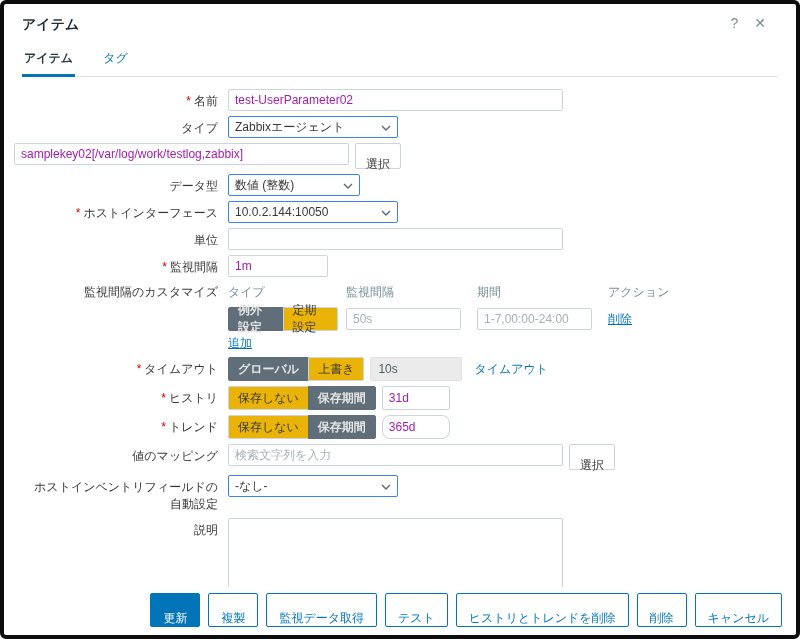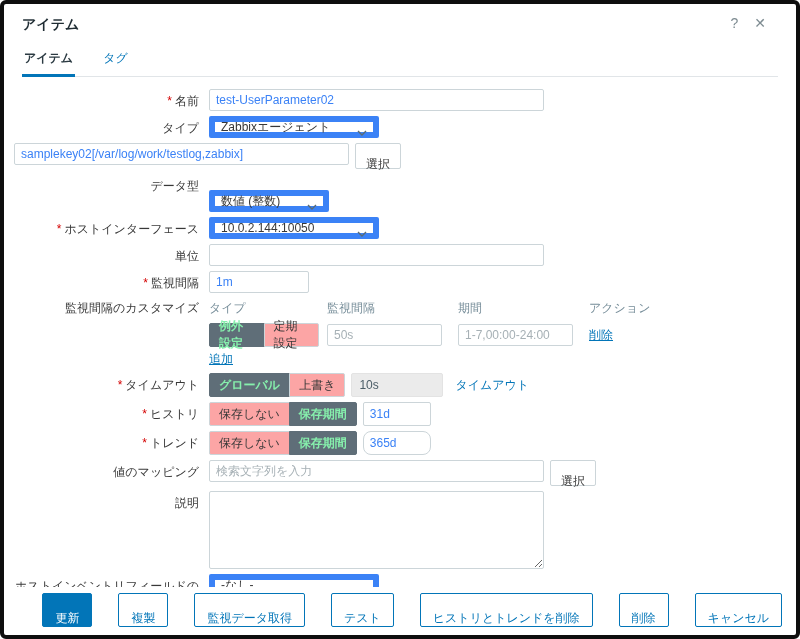--- a/index.html
+++ b/index.html
@@ -9,48 +9,48 @@
   .dialog { flex:1; display:flex; flex-direction:column; overflow:hidden; }
   .dlg-header { display:flex; align-items:flex-start; padding:12px 16px 0 18px; }
   .dlg-title { font-size:14px; font-weight:bold; color:#1f2c33; flex:1; }
   .hdr-icons { display:flex; gap:16px; color:#7d8b91; font-size:14px; margin-right:14px; }
   .hdr-icons span { cursor:pointer; line-height:1; }
   .tabs { display:flex; gap:26px; margin:10px 18px 0 18px; border-bottom:1px solid #e1e5e8; }
   .tab { padding:6px 2px 7px 2px; color:#0275b8; cursor:pointer; }
   .tab.active { color:#2b3a42; font-weight:bold; border-bottom:3px solid #0275b8; margin-bottom:-1px; }
   .form { flex:1; padding:12px 10px 0 10px; overflow:hidden; }
   .row { display:flex; align-items:flex-start; margin-bottom:5px; }
-  .lbl { width:195px; flex:0 0 195px; text-align:right; padding:4px 10px 0 0; color:#383838; }
+  .lbl { width:195px; flex:0 0 195px; text-align:right; padding:4px 10px 0 0; color:#383838;margin-left:19px; }
   .star { color:#d40000; margin-right:3px; }
   .fld { display:flex; align-items:flex-start; }
-  input[type=text], .txt { height:22px; border:1px solid #ccd5d9; border-radius:2px; padding:0 6px; font-size:12px; font-family:inherit; color:#3b82f6; outline:none; background:#fff; }
+  input[type=text], .txt { height:22px; border:1px solid #ccd5d9; border-radius:2px; padding:0 6px; font-size:12px; font-family:inherit; color:#a21caf; outline:none; background:#fff; }
   input::placeholder, textarea::placeholder { color:#a6b0b5; }
   .w-main { width:335px; }
   .w-sel { width:170px; }
-  .w-dt { width:120px;margin-top:16px; }
+  .w-dt { width:132px; }
   .w-int { width:100px; }
   .w-small { width:68px; }
   .w-tint { width:115px; }
-  .fakeselect { position:relative; height:22px; border:6px solid #3b82f6; border-radius:2px; background:#fff; display:flex; align-items:center; padding:0 20px 0 6px; cursor:pointer; }
+  .fakeselect { position:relative; height:22px; border:1px solid #3b82f6; border-radius:2px; background:#fff; display:flex; align-items:center; padding:0 20px 0 6px; cursor:pointer; }
   .fakeselect .chev { position:absolute; right:6px; top:8px; }
   .btn-alt { height:16px; margin-left:6px; padding:12px 10px; background:#fff; border:1px solid #ccd5d9; border-radius:2px; color:#383838; font-size:12px; font-family:inherit; cursor:pointer; }
   .seg-group { display:inline-flex; }
-  .seg { height:24px; padding:0 9px; display:flex; align-items:center; background:#fca5a5; border:1px solid #ccd5d9; color:#383838; cursor:pointer; }
+  .seg { height:24px; padding:0 9px; display:flex; align-items:center; background:#eab308; border:1px solid #ccd5d9; color:#383838; cursor:pointer; }
   .seg:first-child { border-radius:2px 0 0 2px; }
   .seg:last-child { border-radius:0 2px 2px 0; margin-left:-1px; }
-  .seg.sel { background:#5f6e78; border-color:#5f6e78; color:#86efac; font-weight:bold; }
+  .seg.sel { background:#5f6e78; border-color:#5f6e78; color:#e5e5e5; font-weight:bold; }
   .dis-input { height:24px; width:92px; margin-left:6px; background:#ebebeb; border:1px solid #e3e3e3; border-radius:2px; color:#4a5c66; display:flex; align-items:center; padding:0 7px; }
   a.link { color:#0275b8; text-decoration:none; cursor:pointer; }
   a.link.ul { text-decoration:underline; }
   .cint-table { display:grid; grid-template-columns:110px 123px 123px auto; column-gap:8px; row-gap:4px; align-items:center; }
   .cint-h { color:#768d99; padding:2px 0 2px 0; }
   .ml12 { margin-left:12px; padding-top:4px; }
   textarea { width:335px; height:78px; border:1px solid #ccd5d9; border-radius:2px; font-family:inherit; font-size:12px; padding:4px 6px; color:#383838; outline:none; }
   .footer { display:flex; justify-content:flex-end; align-items:center; gap:8px; padding:6px 14px 8px 0; }
-  .btn { height:16px; padding:16px 12px; border-radius:2px; font-size:12px; font-family:inherit; cursor:pointer; background:#fff; border:1px solid #0275b8; color:#0275b8;margin-left:18px; }
+  .btn { height:16px; padding:16px 12px; border-radius:2px; font-size:12px; font-family:inherit; cursor:pointer; background:#fff; border:1px solid #0275b8; color:#0275b8; }
   .btn.primary { background:#0275b8; border-color:#0275b8; color:#fff; }
   .bottom-bar { height:5px; background:#0275b8; flex:0 0 auto; }
 </style>
 </head>
 <body>
 
 <div class="frame">
   <div class="dialog">
 
     <div class="dlg-header">
@@ -188,36 +188,36 @@
 
       <div class="row">
         <div class="lbl">値のマッピング</div>
         <div class="fld">
           <input type="text" class="w-main" placeholder="検索文字列を入力" style="">
           <button class="btn-alt">選択</button>
         </div>
       </div>
 
       <div class="row">
-        <div class="lbl">説明</div>
-        <div class="fld">
-            <textarea value="" style=""></textarea>
-          </div>
-      </div>
-
-      <div class="row">
         <div class="lbl">ホストインベントリフィールドの自動設定</div>
         <div class="fld">
           <div class="fakeselect w-sel">
             <span>-なし-</span>
             <svg class="chev" width="10" height="6">
                 <path d="M1 1l4 4 4-4" stroke="#5a6b74" stroke-width="1.4" fill="none"></path>
               </svg>
           </div>
         </div>
+      </div>
+
+      <div class="row">
+        <div class="lbl">説明</div>
+        <div class="fld">
+            <textarea value="" style=""></textarea>
+          </div>
       </div>
 
     </div>
 
     <div class="footer">
       <button class="btn primary">更新</button>
       <button class="btn">複製</button>
       <button class="btn">監視データ取得</button>
       <button class="btn">テスト</button>
       <button class="btn">ヒストリとトレンドを削除</button>

